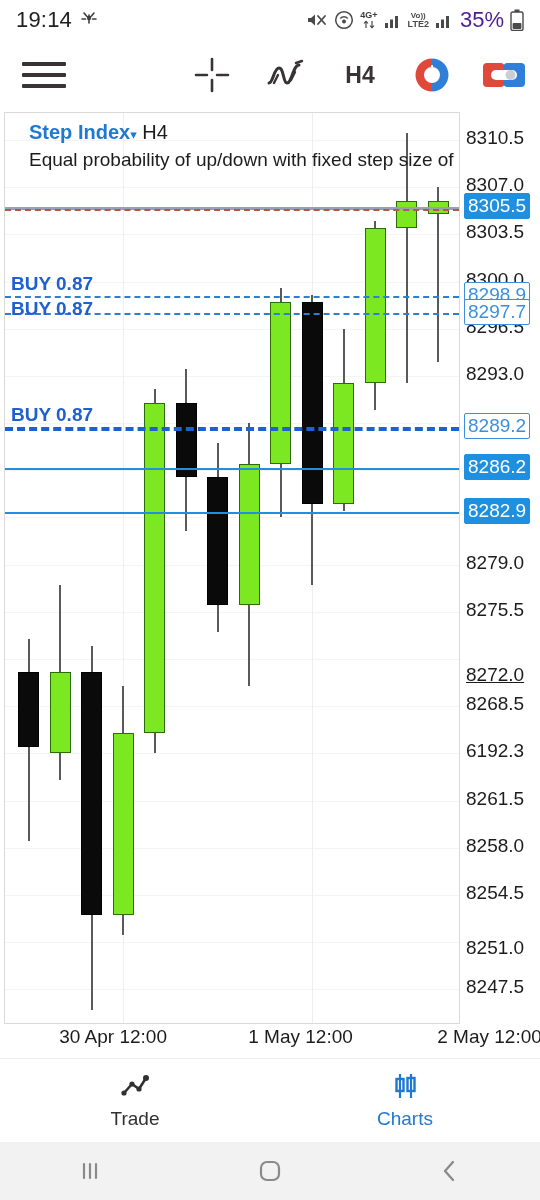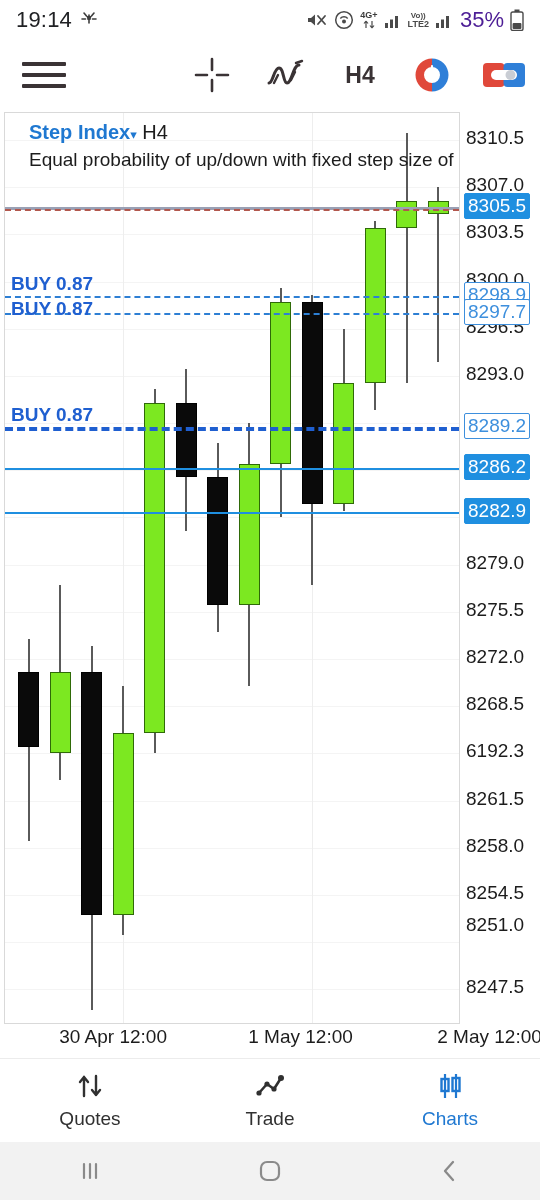--- a/index.html
+++ b/index.html
@@ -310,52 +310,45 @@
       <div class="p-tick" style="top: 62.1481px;">8307.0</div>
       <div class="p-tick" style="top: 109.333px;">8303.5</div>
       <div class="p-tick" style="top: 156.519px;">8300.0</div>
       <div class="p-tick" style="top: 203.704px;">8296.5</div>
       <div class="p-tick" style="top: 250.889px;">8293.0</div>
       <div class="p-tick" style="top: 298.074px;">8289.5</div>
       <div class="p-tick" style="top: 345.259px;">8286.0</div>
       <div class="p-tick" style="top: 392.444px;">8282.5</div>
       <div class="p-tick" style="top: 439.63px;">8279.0</div>
       <div class="p-tick" style="top: 486.815px;">8275.5</div>
-      <div class="p-tick" style="top: 534px;">8272.0</div>
+      <div class="p-tick" style="top: 552px; text-decoration: underline;">8272.0</div>
       <div class="p-tick" style="top: 581.185px;">8268.5</div>
       <div class="p-tick" style="top: 628.37px;">6192.3</div>
       <div class="p-tick" style="top: 675.556px;">8261.5</div>
       <div class="p-tick" style="top: 722.741px;">8258.0</div>
       <div class="p-tick" style="top: 769.926px;">8254.5</div>
-      <div class="p-tick" style="top: 802px;">8251.0</div>
+      <div class="p-tick" style="top: 825px;">8251.0</div>
       <div class="p-tick" style="top: 864.296px;">8247.5</div>
       <div class="p-badge filled" style="top: 81.3704px;">8305.5</div>
       <div class="p-badge outline" style="top: 170.348px;">8298.9</div>
       <div class="p-badge outline" style="top: 186.526px;">8297.7</div>
       <div class="p-badge outline" style="top: 301.119px;">8289.2</div>
       <div class="p-badge filled" style="top: 341.563px;">8286.2</div>
       <div class="p-badge filled" style="top: 386.052px;">8282.9</div>
     </div>
 
   <div class="time-axis">
       <div class="t-tick" style="left: 55.25px;">30 Apr 12:00</div>
       <div class="t-tick" style="left: 244.25px;">1 May 12:00</div>
       <div class="t-tick" style="left: 433.25px;">2 May 12:00</div>
     </div>
 
   <div class="bottomnav">
     <div class="nav-item">
       <svg width="32" height="30" viewBox="0 0 32 30">
-        <path d="M10 25 L10 6 M10 6 L6 11 M10 6 L14 11" stroke="#303030" stroke-width="2.4" fill="none" stroke-linecap="round" stroke-linejoin="round"></path>
-        <path d="M22 5 L22 24 M22 24 L18 19 M22 24 L26 19" stroke="#303030" stroke-width="2.4" fill="none" stroke-linecap="round" stroke-linejoin="round"></path>
-      </svg>
-      <span class="nav-label">Quotes</span>
-    </div>
-    <div class="nav-item">
-      <svg width="32" height="30" viewBox="0 0 32 30">
         <path d="M5 22 L13 13 L20 18 L27 7" stroke="#303030" stroke-width="2.6" fill="none" stroke-linecap="round" stroke-linejoin="round"></path>
         <circle cx="5" cy="22" r="2.6" fill="#303030"></circle>
         <circle cx="13" cy="13" r="2.6" fill="#303030"></circle>
         <circle cx="20" cy="18" r="2.6" fill="#303030"></circle>
         <circle cx="27" cy="7" r="3" fill="#303030"></circle>
       </svg>
       <span class="nav-label">Trade</span>
     </div>
     <div class="nav-item active">
       <svg width="32" height="30" viewBox="0 0 32 30">

